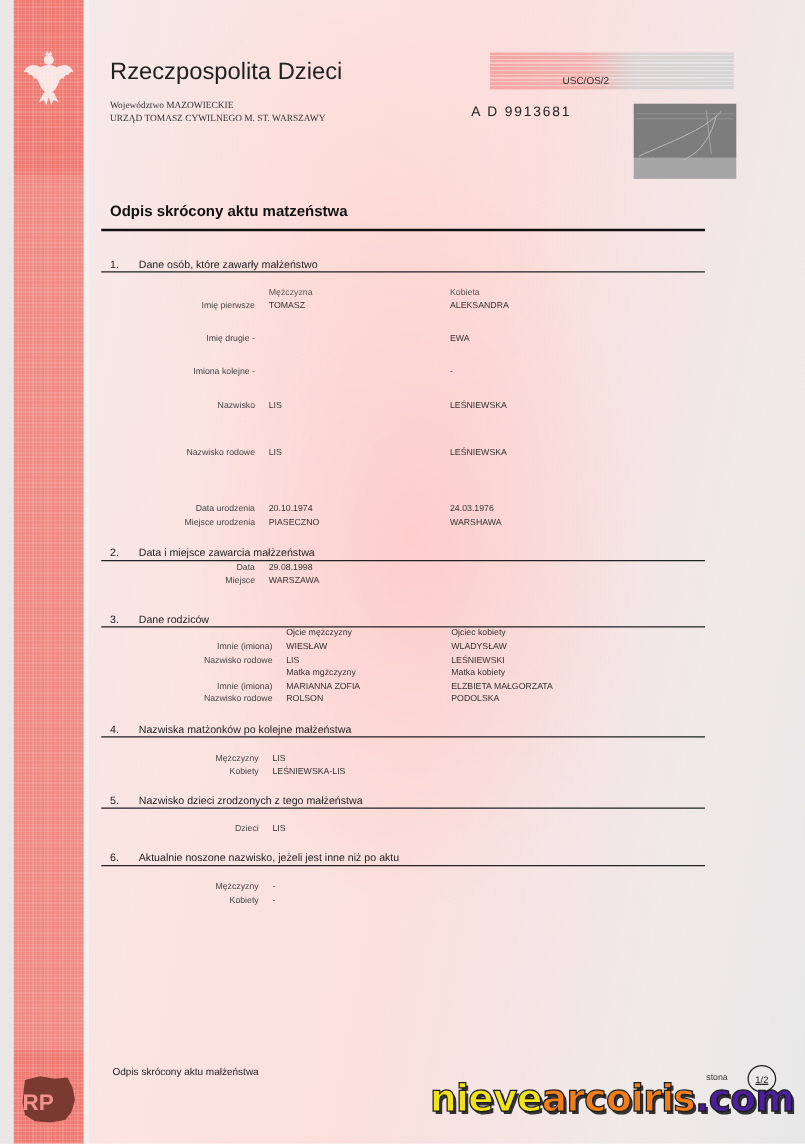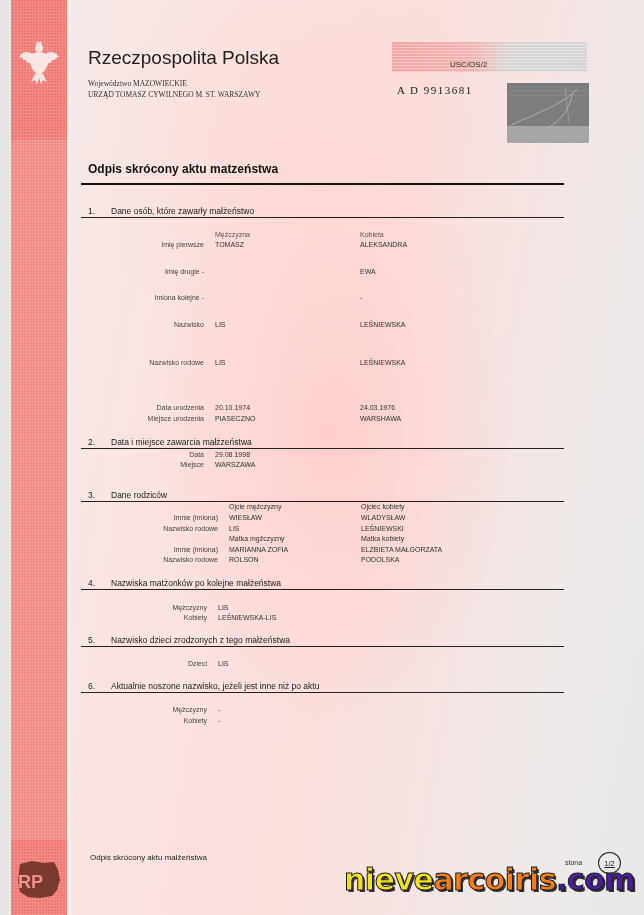--- a/index.html
+++ b/index.html
@@ -33,21 +33,21 @@
   .title { position: absolute; left: 88px; top: 47px; font-size: 19px; color: #222; }
   .voiv { position: absolute; left: 88px; top: 78px; font-size: 7.5px; color: #333; line-height: 11px; font-family: Liberation Serif, serif; }
 
   .usc-bar {
     position: absolute; left: 392px; top: 42px; width: 195px; height: 30px;
     background:
       repeating-linear-gradient(0deg, rgba(255,255,255,0.35) 0 1px, transparent 1px 3px),
       linear-gradient(90deg, #f4a7a5 0%, #f3b3b1 40%, #d9d5d5 60%, #d6d4d4 100%);
   }
   .usc-code { position: absolute; left: 450px; top: 60px; font-size: 8px; color: #333; }
-  .doc-num { position: absolute; left: 397px; top: 84px; font-size: 11px; letter-spacing: 1.5px; color: #222; font-family: Liberation Serif, serif; }
+  .doc-num { position: absolute; left: 377px; top: 84px; font-size: 11px; letter-spacing: 1.5px; color: #222; }
   .hologram {
     position: absolute; left: 507px; top: 83px; width: 82px; height: 60px;
     background: linear-gradient(180deg, #7e7e7e 0%, #777 72%, #a8a8a8 72%, #a5a5a5 100%);
   }
 
   .doc-title { position: absolute; left: 88px; top: 162px; font-size: 12px; font-weight: bold; color: #111; }
   .rule-thick { position: absolute; left: 81px; top: 183px; width: 483px; height: 2px; background: #111; }
 
   .sec { position: absolute; left: 81px; width: 483px; border-bottom: 1px solid #222; height: 12px; }
   .sec .num { position: absolute; left: 7px; top: 0; font-size: 8.5px; color: #222; }
@@ -86,21 +86,21 @@
   <g fill="#fbeeee" opacity="0.92">
     <circle cx="22" cy="8" r="4"></circle>
     <path d="M19 4 l1.5-3 1.5 2 1.5-2 1.5 3z"></path>
     <path d="M22 12 C14 12 12 18 14 26 C16 32 20 34 22 36 C24 34 28 32 30 26 C32 18 30 12 22 12z"></path>
     <path d="M16 14 C10 10 4 12 2 18 C4 17 6 18 6 20 C8 19 10 21 10 23 C12 22 14 24 14 26 z"></path>
     <path d="M28 14 C34 10 40 12 42 18 C40 17 38 18 38 20 C36 19 34 21 34 23 C32 22 30 24 30 26 z"></path>
     <path d="M18 34 L14 42 L18 40 L20 44 L22 38 L24 44 L26 40 L30 42 L26 34 z"></path>
   </g>
 </svg>
 
-<div class="title">Rzeczpospolita Polska</div>
+<div class="title">Rzeczpospolita Dzieci</div>
 <div class="voiv">
   <div>Województwo MAZOWIECKIE</div>
   <div>URZĄD TOMASZ CYWILNEGO M. ST. WARSZAWY</div>
 </div>
 
 <div class="usc-bar"></div>
 <div class="usc-code">USC/OS/2</div>
 <div class="doc-num">A D 9913681</div>
 <svg class="hologram" viewBox="0 0 82 60">
   <rect x="0" y="0" width="82" height="43" fill="#7d7d7d"></rect>

